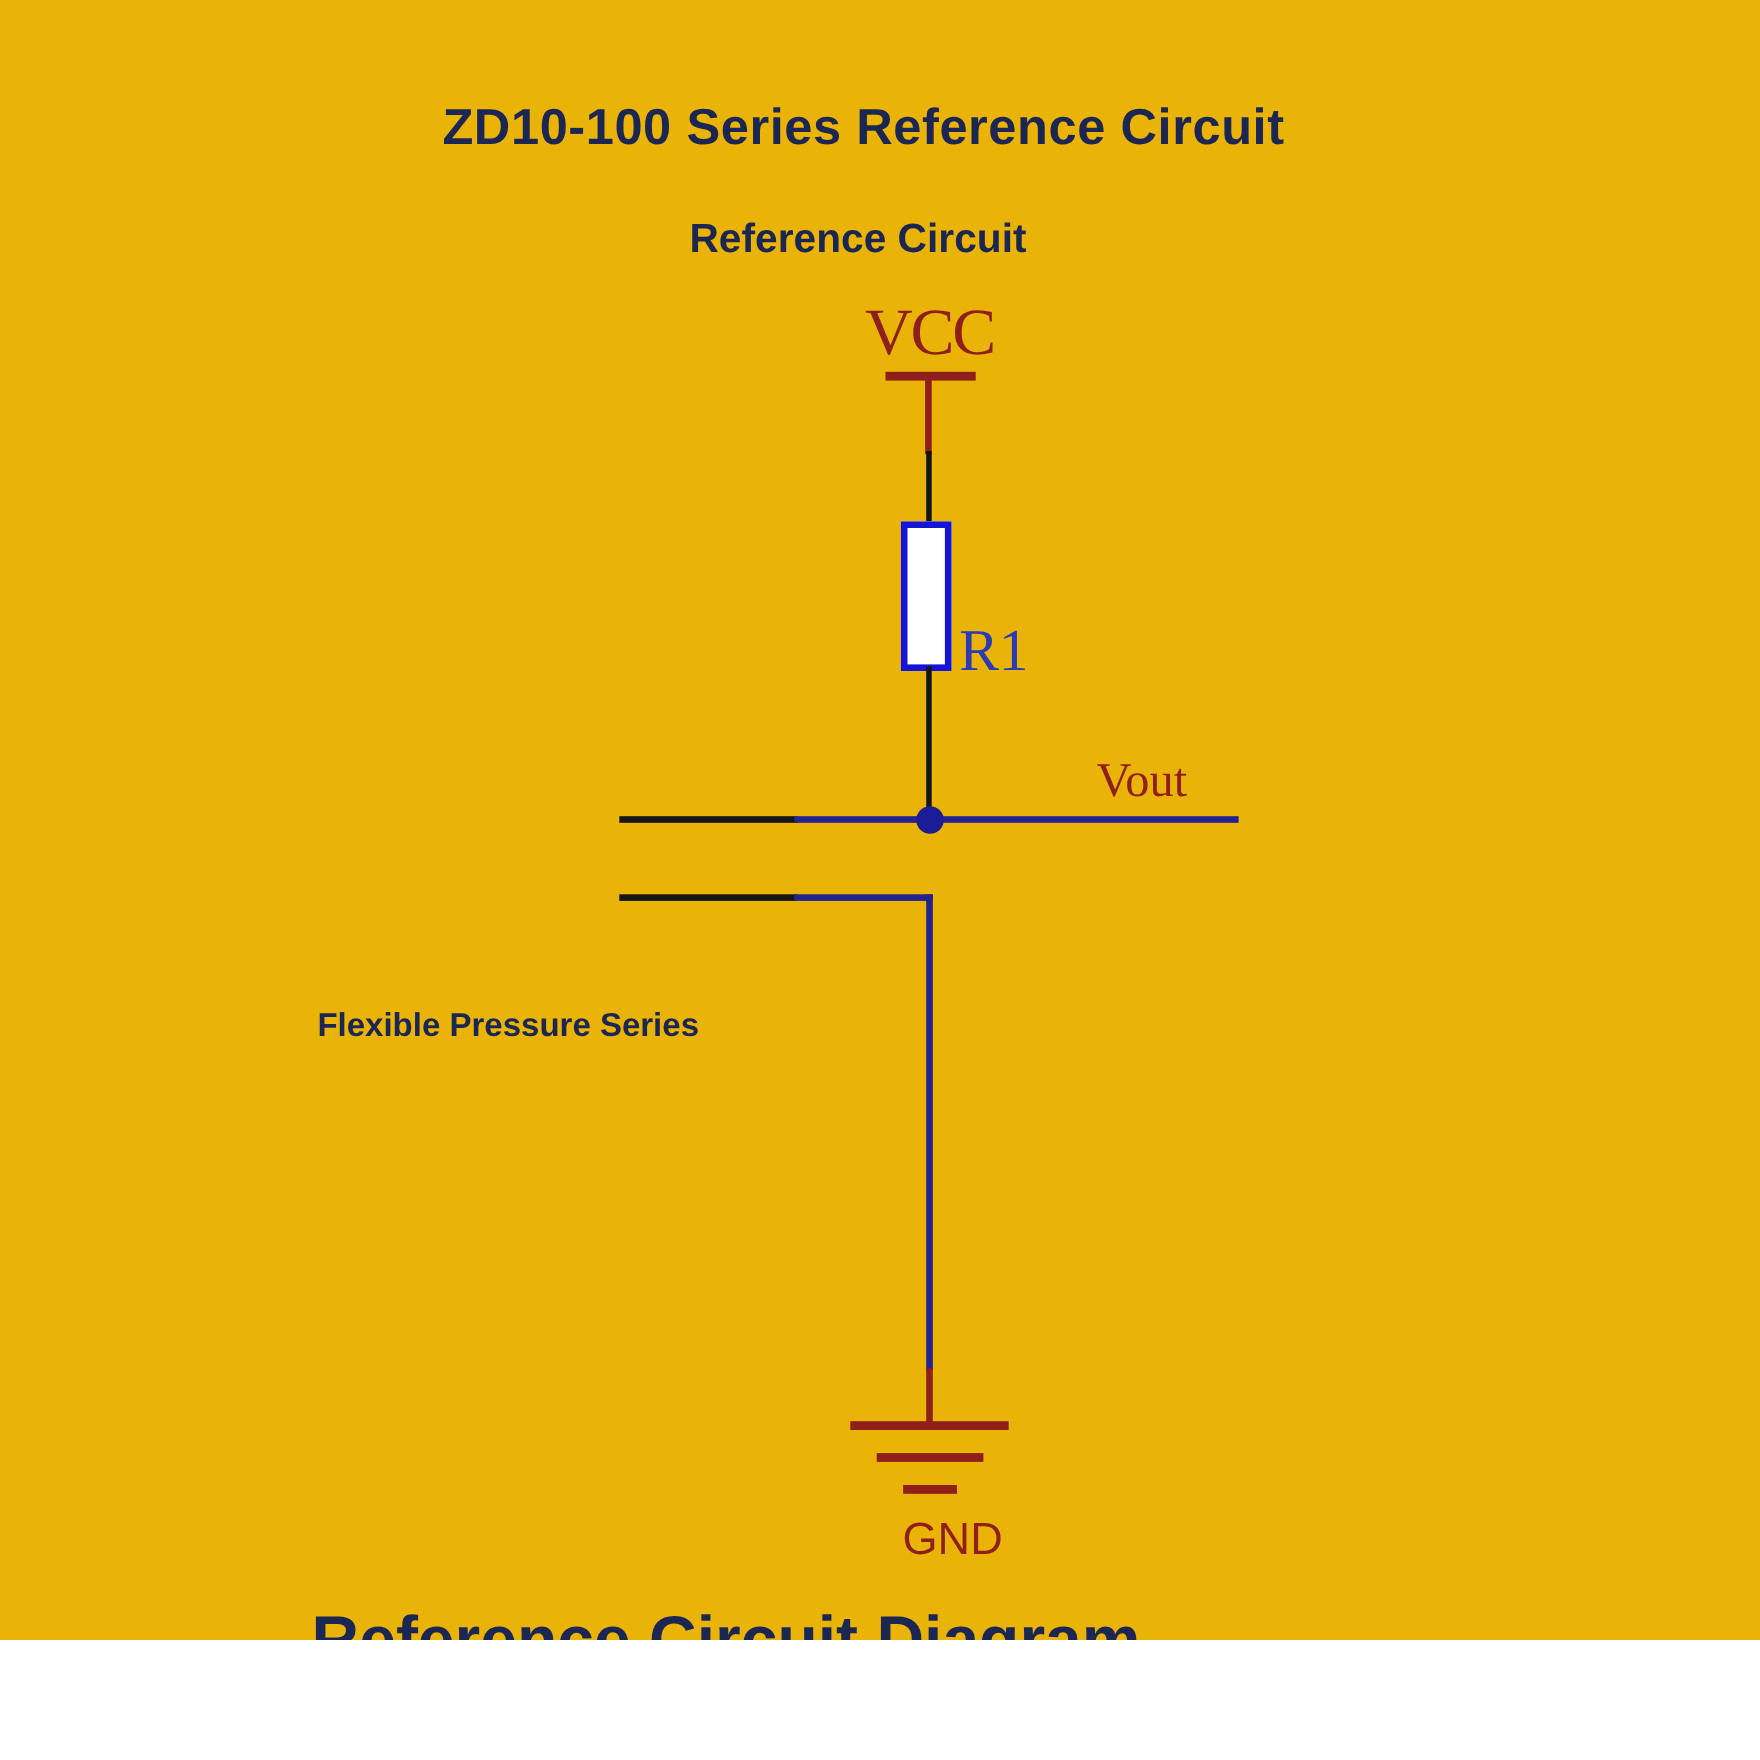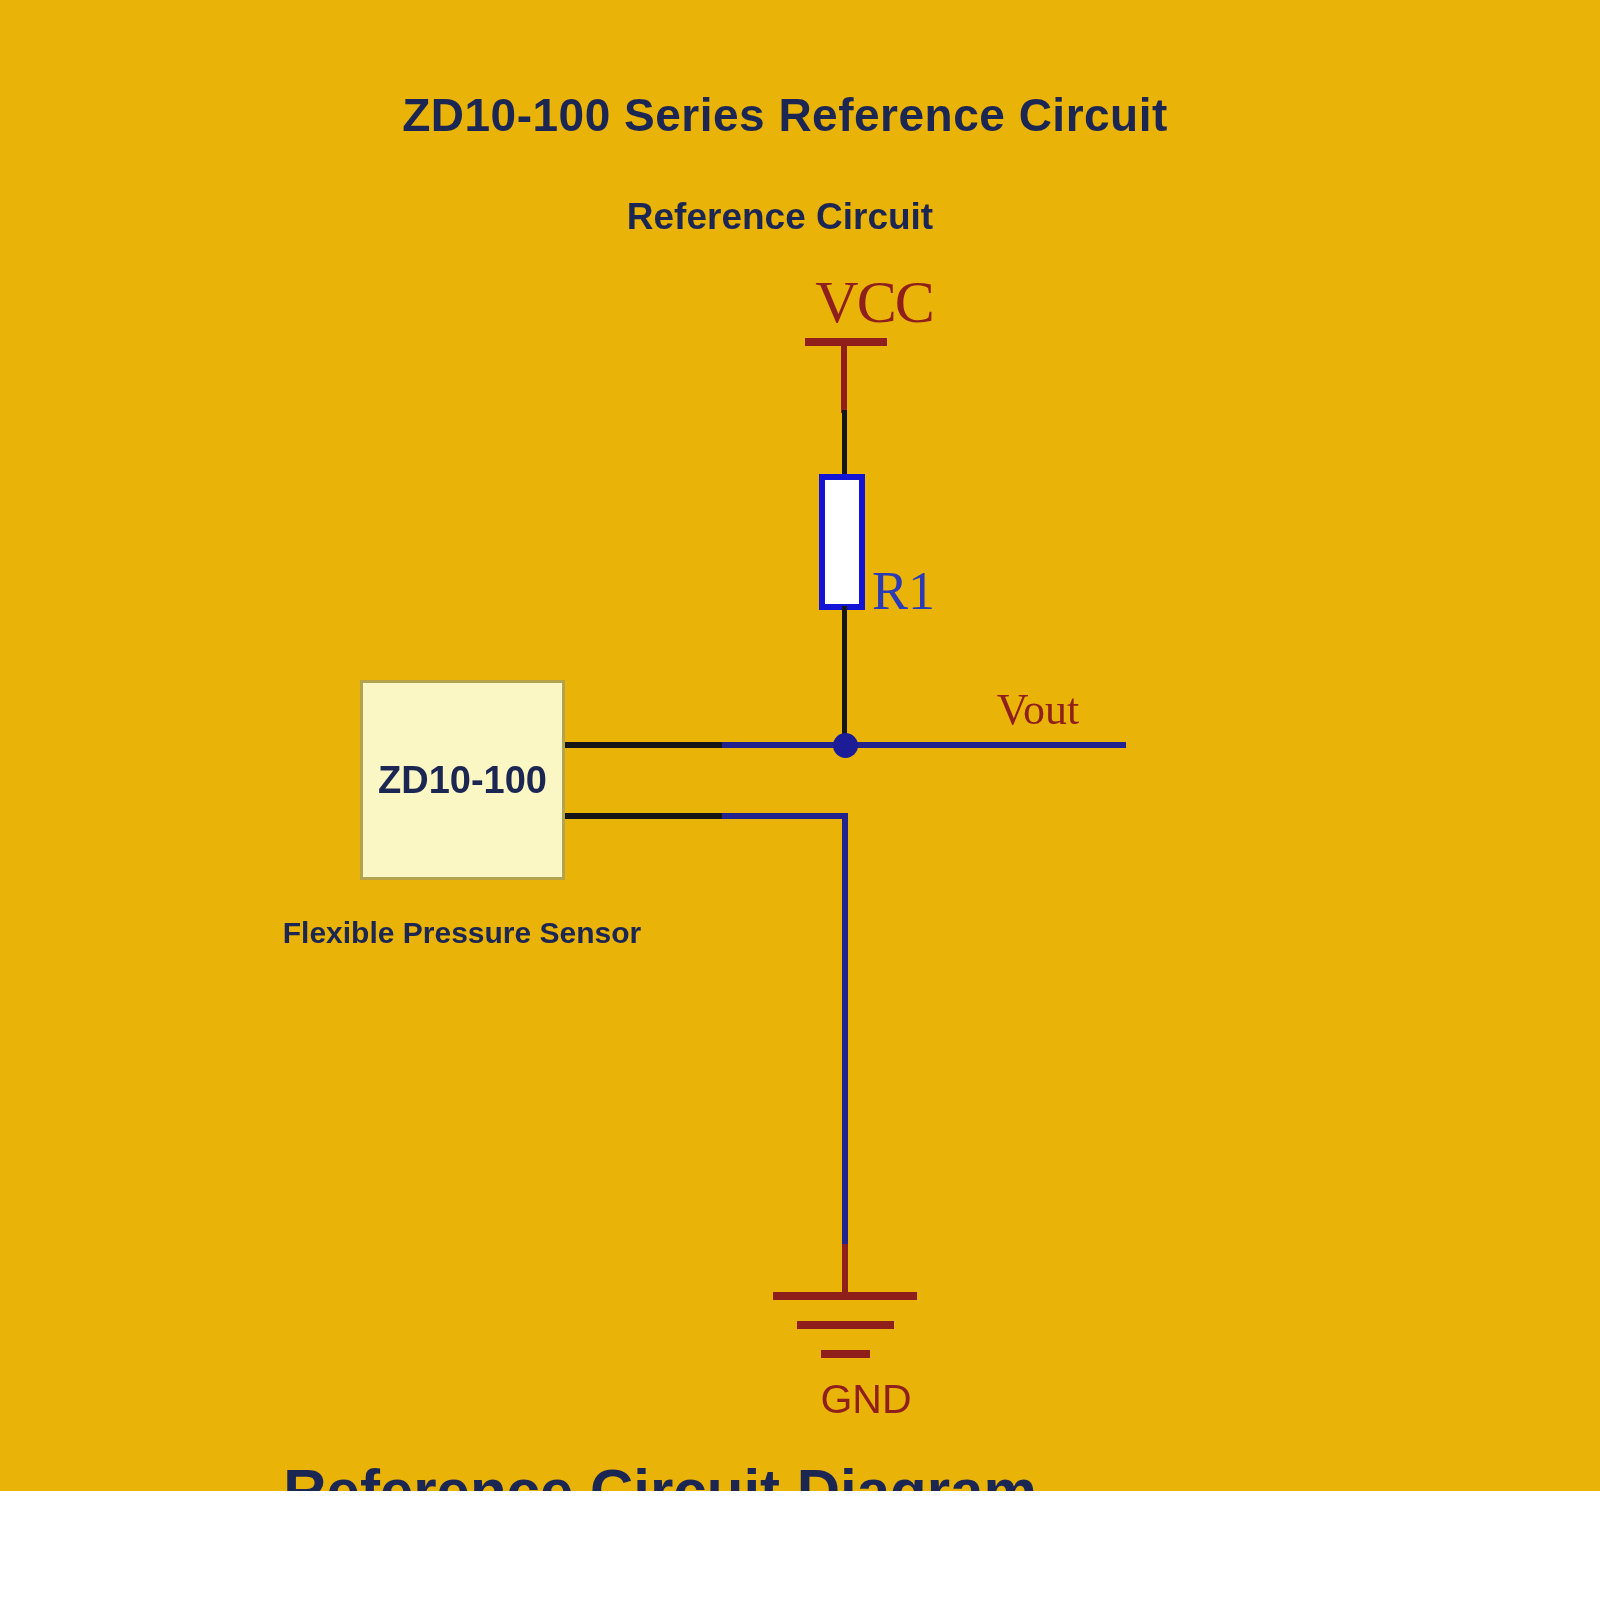--- a/index.html
+++ b/index.html
@@ -44,21 +44,20 @@
   }
 
   
   .vcc-label {
     top: 268px; left: 845px;
     transform: translateX(-50%);
     font-family: "Liberation Serif", serif;
     font-size: 60px;
     color: #8e1f1a;
     letter-spacing: -2px;
-    margin-left: 29px;
   }
   .vout-label {
     top: 684px; left: 1038px;
     transform: translateX(-50%);
     font-family: "Liberation Serif", serif;
     font-size: 44px;
     color: #8e1f1a;
   }
   .r1-label {
     top: 560px; left: 872px;
@@ -161,20 +160,17 @@
   <div class="abs hwire2-black wire"></div>
   <div class="abs hwire2-blue wire-blue"></div>
   <div class="abs vwire-blue wire-blue"></div>
   <div class="abs gnd-stub wire-red"></div>
 
   <div class="abs gnd-line1 wire-red"></div>
   <div class="abs gnd-line2 wire-red"></div>
   <div class="abs gnd-line3 wire-red"></div>
   <div class="abs gnd-label">GND</div>
 
-  <div class="abs sensor-box">
-    <span class="sensor-box-label">ZD10-100</span>
-  </div>
-  <div class="abs sensor-caption">Flexible Pressure Sensor</div>
+  <div class="abs sensor-caption">Flexible Pressure Series</div>
 
   <div class="abs bottom-caption">Reference Circuit Diagram</div>
 
 </div>
 
 </body></html>

